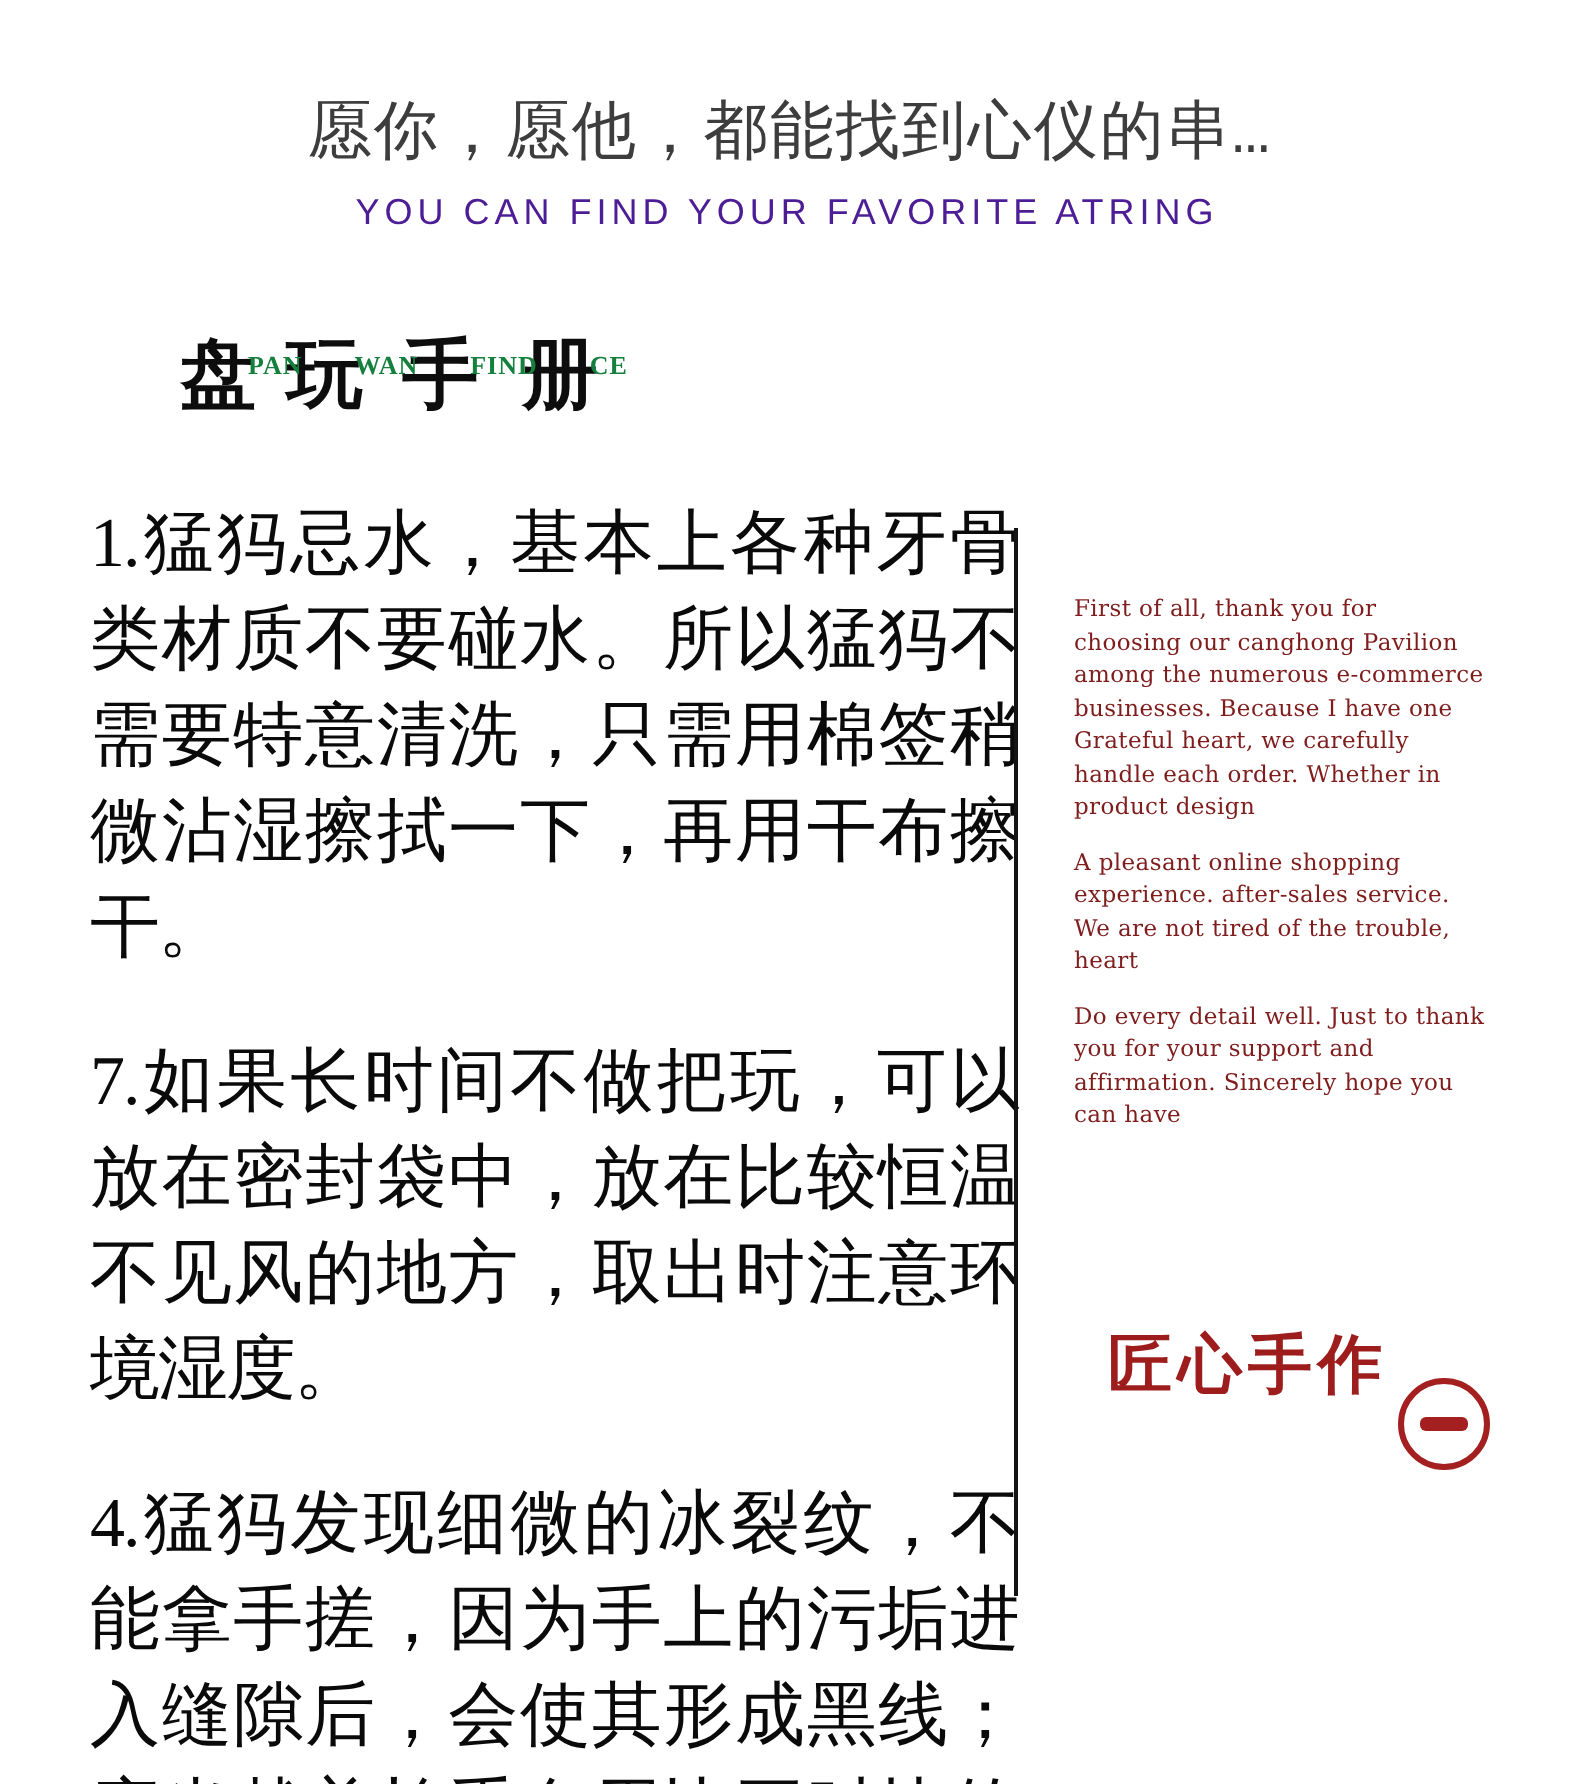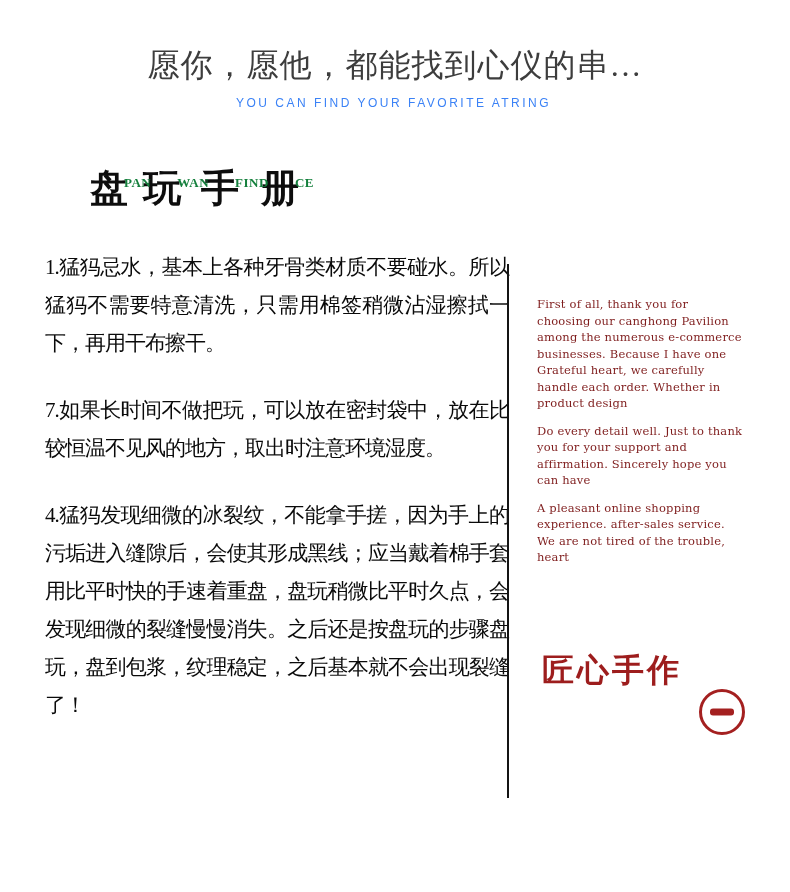--- a/index.html
+++ b/index.html
@@ -9,35 +9,35 @@
     font-family: "Liberation Serif", "DejaVu Serif", serif;
     position: relative;
     overflow: hidden;
   }
   .stage { position: absolute; inset: 0; width: 790px; height: 892px; }
 
   
   .hero-title {
     position: absolute; top: 44px; left: 0; width: 790px;
     text-align: center;
-    font-family: Liberation Serif, serif;
+    font-family: Liberation Mono, monospace;
     font-weight: 300;
     font-size: 32px;
     letter-spacing: 1px;
     color: #3d3d3d;
     margin: 0;
   }
   .hero-subtitle {
     position: absolute; top: 96px; left: 0; width: 787px;
     text-align: center;
     font-family: "Liberation Sans", "DejaVu Sans", sans-serif;
     font-weight: 300;
-    font-size: 12px;
+    font-size: 18px;
     letter-spacing: 2.5px;
-    color: #3b82f6;
+    color: #4c1d95;
     margin: 0;
   }
 
   
   .manual-heading {
     position: absolute; top: 168px; left: 90px;
     display: flex; align-items: flex-start;
     margin: 0;
   }
   .manual-heading .hz {
@@ -55,22 +55,22 @@
     white-space: pre;
   }
 
   
   .care-guide {
     position: absolute; top: 248px; left: 45px; width: 464px;
     color: #0a0a0a;
   }
   .care-guide p {
     margin: 0 0 29px 0;
-    font-size: 21px;
-    line-height: 38px;
+    font-size: 35px;
+    line-height: 48px;
     font-weight: 500;
     text-align: justify;
     letter-spacing: -1px;
   }
 
   
   .v-divider {
     position: absolute; left: 507px; top: 264px;
     width: 2px; height: 534px;
     background: #141414;
@@ -90,21 +90,21 @@
   }
 
   
   .slogan {
     position: absolute; left: 542px; top: 650px;
     color: #9d1d1d;
     font-size: 32px;
     font-weight: 700;
     line-height: 41px;
     letter-spacing: 3px;
-    margin: 0;
+    margin: 12px;
   }
   .seal {
     position: absolute; left: 699px; top: 689px;
     width: 40px; height: 40px;
     border: 3px solid #a42020;
     border-radius: 50%;
     box-sizing: content-box;
   }
   .seal .bar {
     position: absolute; left: 50%; top: 50%;
@@ -136,22 +136,22 @@
   <div class="care-guide">
     <p>1.猛犸忌水，基本上各种牙骨类材质不要碰水。所以猛犸不需要特意清洗，只需用棉签稍微沾湿擦拭一下，再用干布擦干。</p>
     <p>7.如果长时间不做把玩，可以放在密封袋中，放在比较恒温不见风的地方，取出时注意环境湿度。</p>
     <p>4.猛犸发现细微的冰裂纹，不能拿手搓，因为手上的污垢进入缝隙后，会使其形成黑线；应当戴着棉手套用比平时快的手速着重盘，盘玩稍微比平时久点，会发现细微的裂缝慢慢消失。之后还是按盘玩的步骤盘玩，盘到包浆，纹理稳定，之后基本就不会出现裂缝了！</p>
   </div>
 
   <div class="v-divider"></div>
 
   <div class="thanks-note">
     <p>First of all, thank you for choosing our canghong Pavilion among the numerous e-commerce businesses. Because I have one Grateful heart, we carefully handle each order. Whether in product design</p>
+    <p>A pleasant online shopping experience. after-sales service. We are not tired of the trouble, heart</p>
     <p>Do every detail well. Just to thank you for your support and affirmation. Sincerely hope you can have</p>
-    <p>A pleasant online shopping experience. after-sales service. We are not tired of the trouble, heart</p>
   </div>
 
   <div class="slogan">
     <div>匠心手作</div>
   </div>
 
   <div class="seal">
     <div class="bar"></div>
   </div>
 

